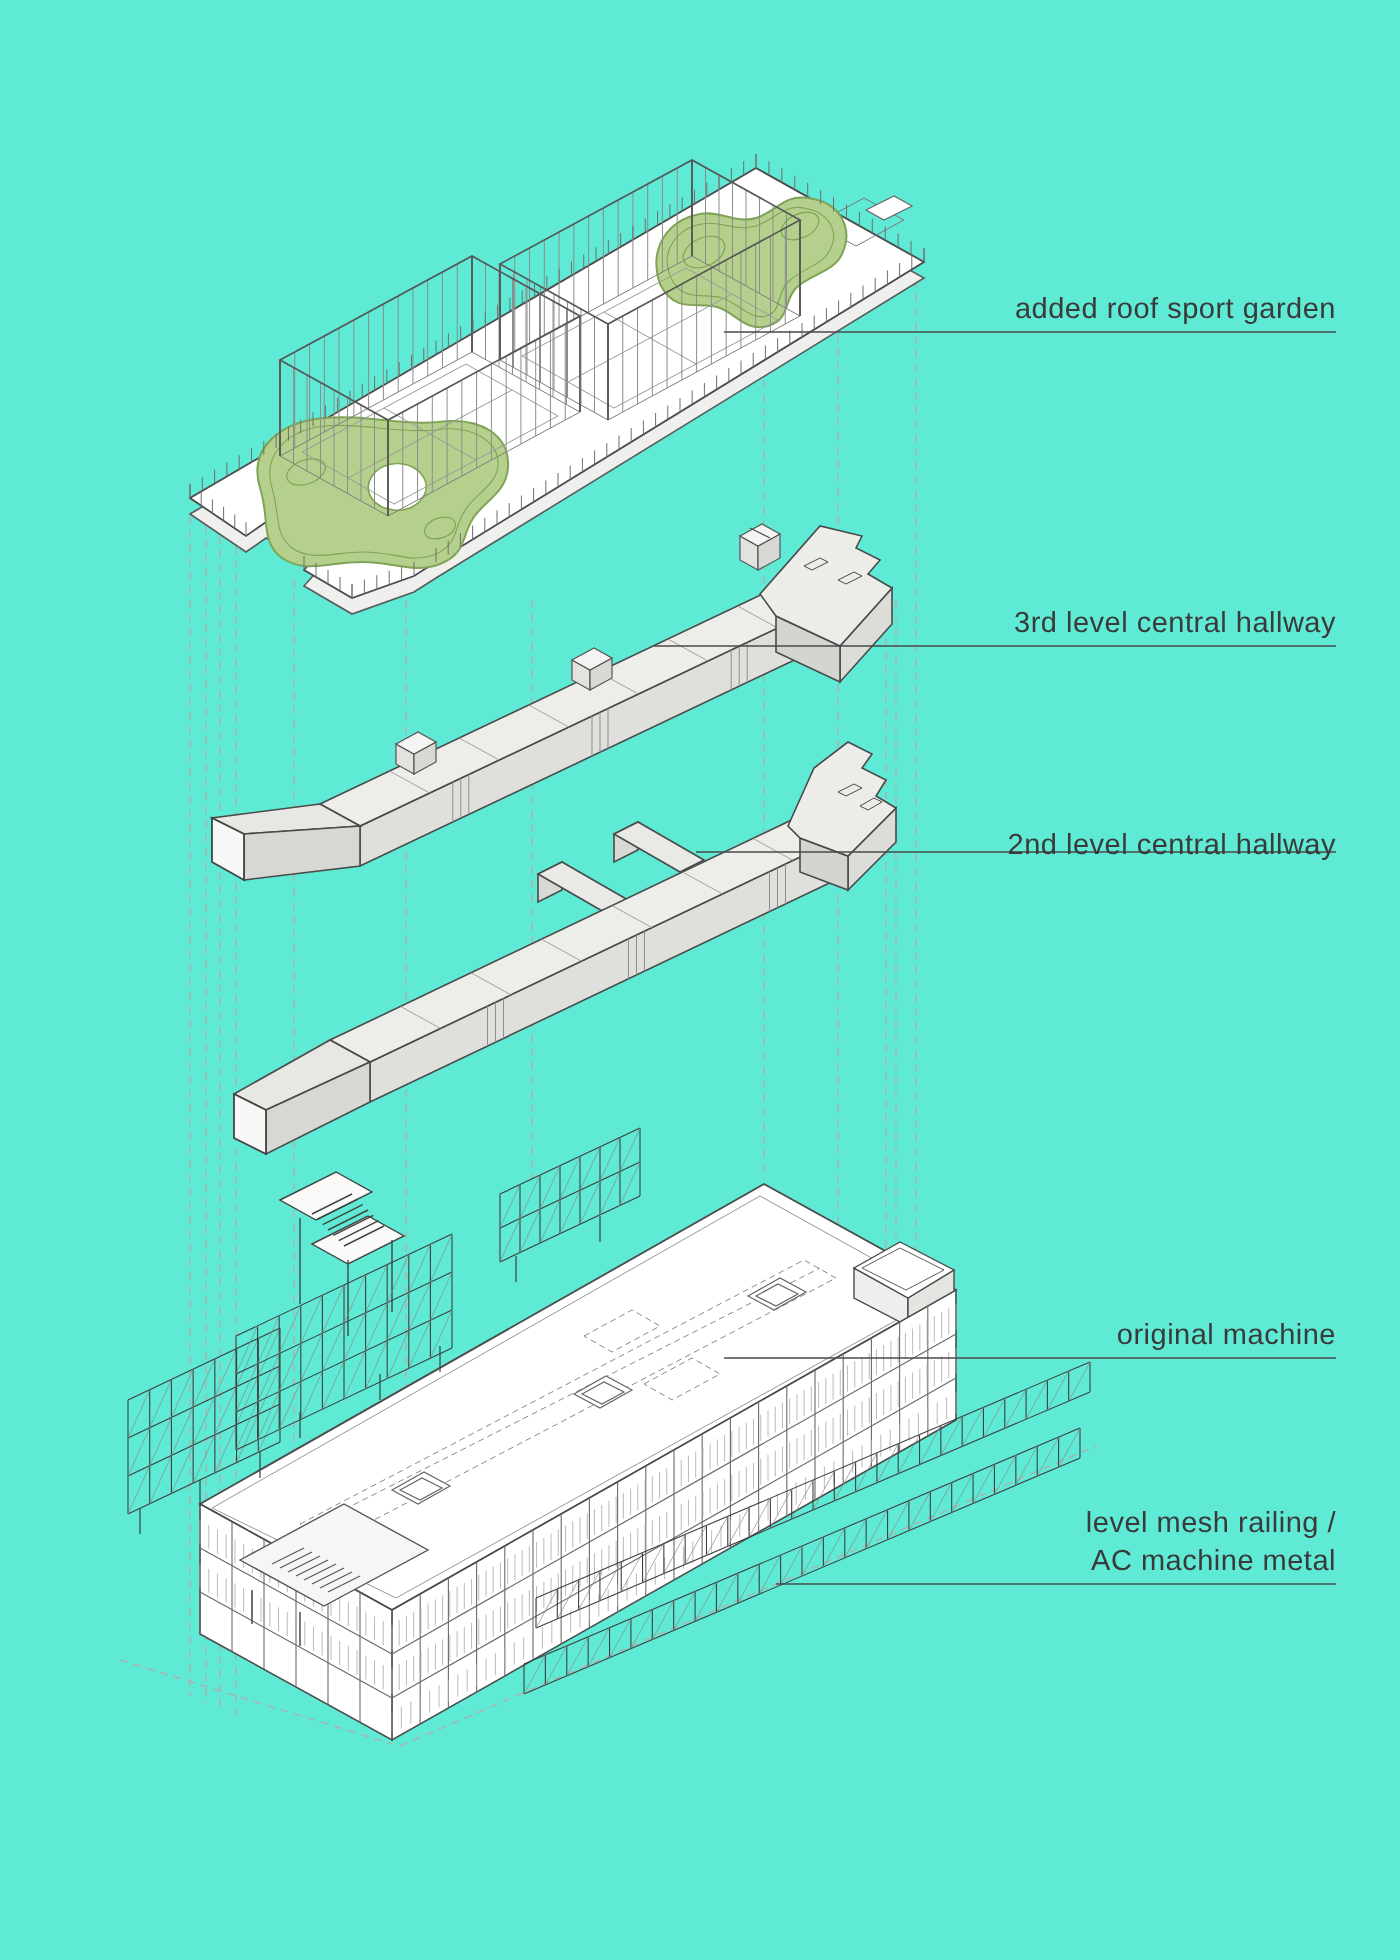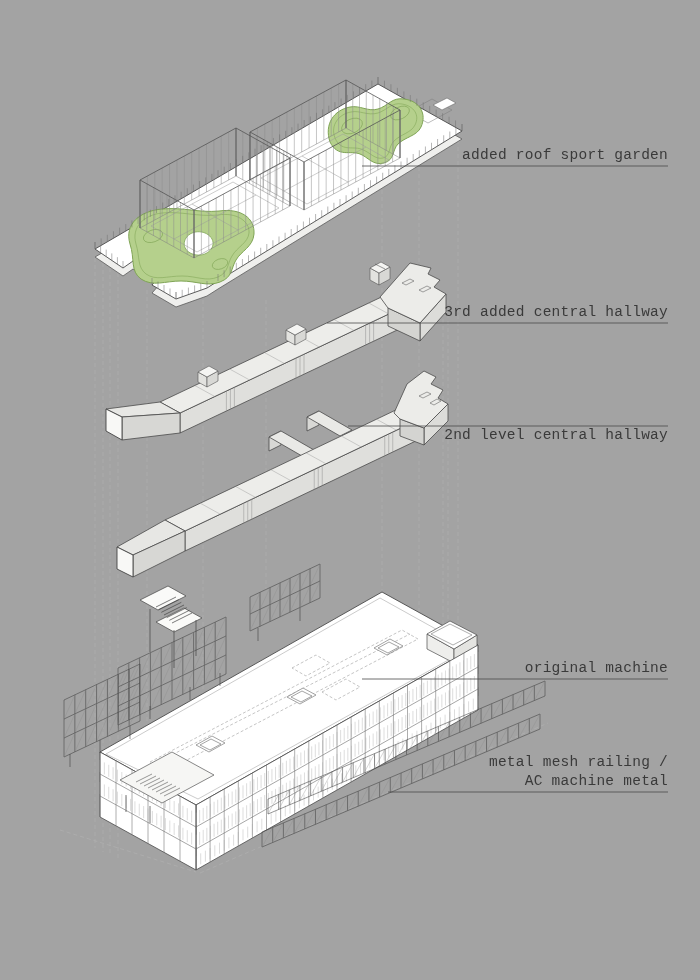--- a/index.html
+++ b/index.html
@@ -1,17 +1,17 @@
 <!DOCTYPE html>
 <html><head>
 <meta charset="utf-8">
 <style>
   html,body{margin:0;padding:0;background:#fff;}
-  .stage{position:relative;width:700px;height:980px;background:#a3a3a3;overflow:hidden;
-         font-family:Liberation Mono, monospace;}
+  .stage{position:relative;width:700px;height:980px;background:#5eead4;overflow:hidden;
+         font-family:Liberation Sans, sans-serif;}
   .stage svg{position:absolute;left:0;top:0;}
   .lbl{position:absolute;right:32px;text-align:right;font-size:14.5px;letter-spacing:.25px;
        color:#3a3a3a;line-height:19px;white-space:nowrap;}
 </style>
 </head>
 <body>
 
 <div class="stage">
 <svg width="700" height="980" viewBox="0 0 700 980">
 
@@ -968,20 +968,20 @@
   <g stroke="#4a4a4a" stroke-width="0.8">
     <line x1="362" y1="166" x2="668" y2="166"></line>
     <line x1="327" y1="323" x2="668" y2="323"></line>
     <line x1="348" y1="426" x2="668" y2="426"></line>
     <line x1="362" y1="679" x2="668" y2="679"></line>
     <line x1="388" y1="792" x2="668" y2="792"></line>
   </g>
 </svg>
 
 <div class="lbl" style="top:146px">added roof sport garden</div>
-<div class="lbl" style="top:303px">3rd added central hallway</div>
-<div class="lbl" style="top:426px">2nd level central hallway</div>
+<div class="lbl" style="top:303px">3rd level central hallway</div>
+<div class="lbl" style="top:414px">2nd level central hallway</div>
 <div class="lbl" style="top:659px">original machine</div>
 <div class="lbl" style="top:753px">
-  <div>metal mesh railing /</div>
+  <div>level mesh railing /</div>
   <div>AC machine metal</div>
 </div>
 </div>
 
 </body></html>

